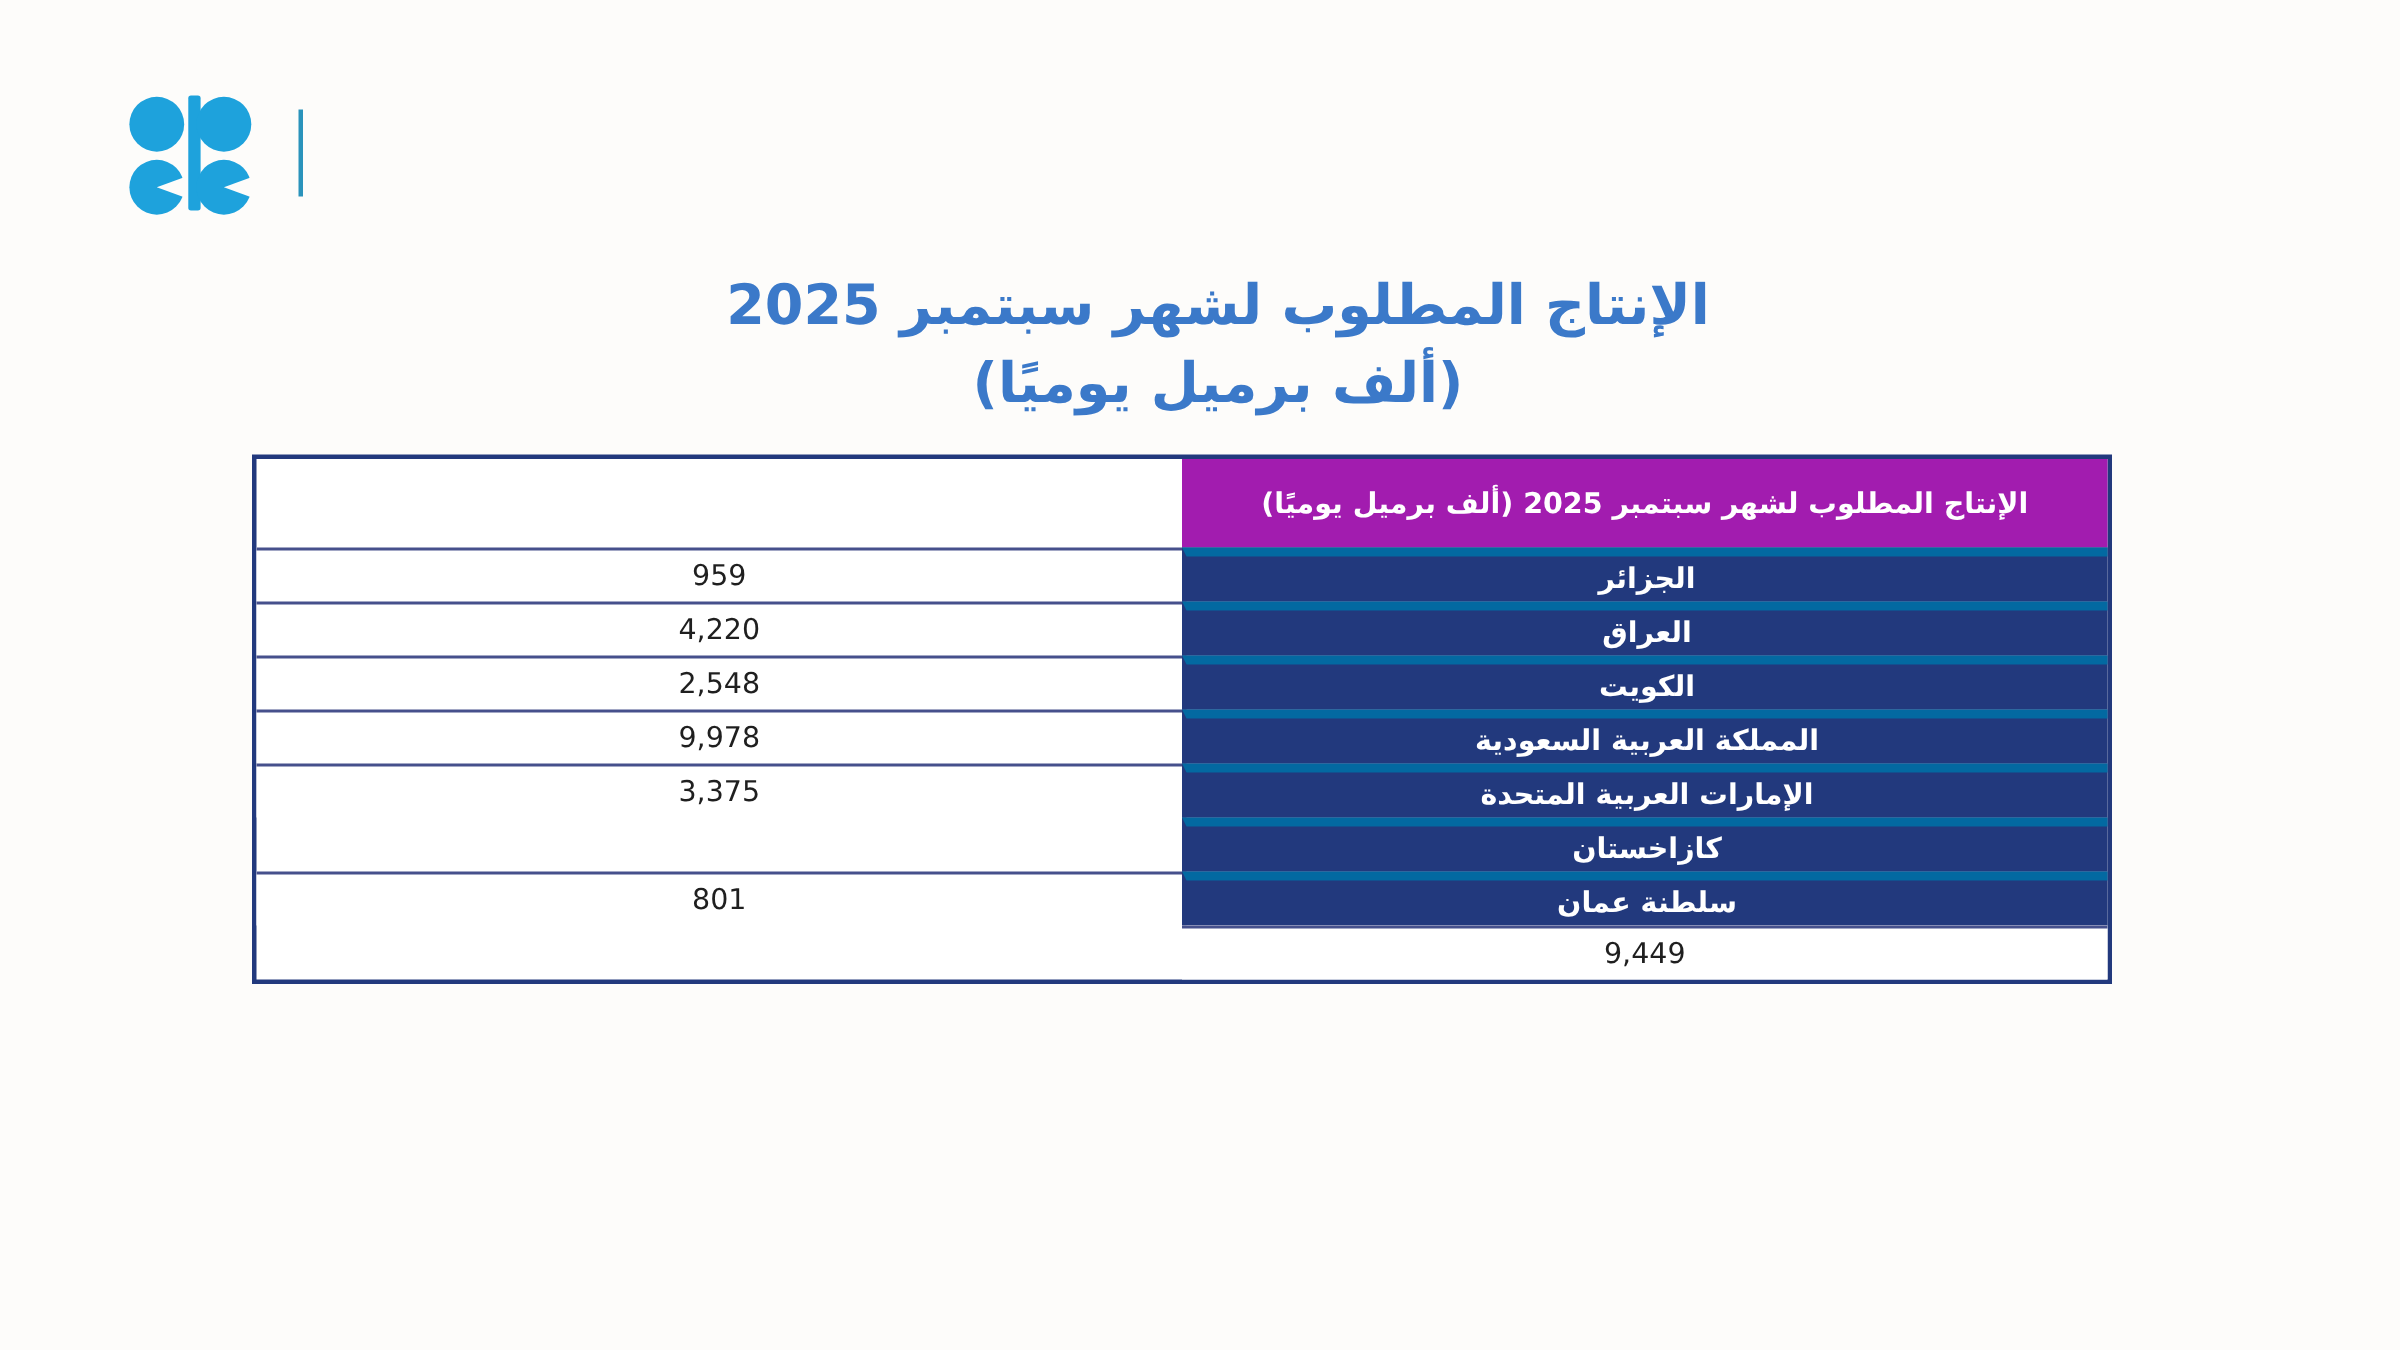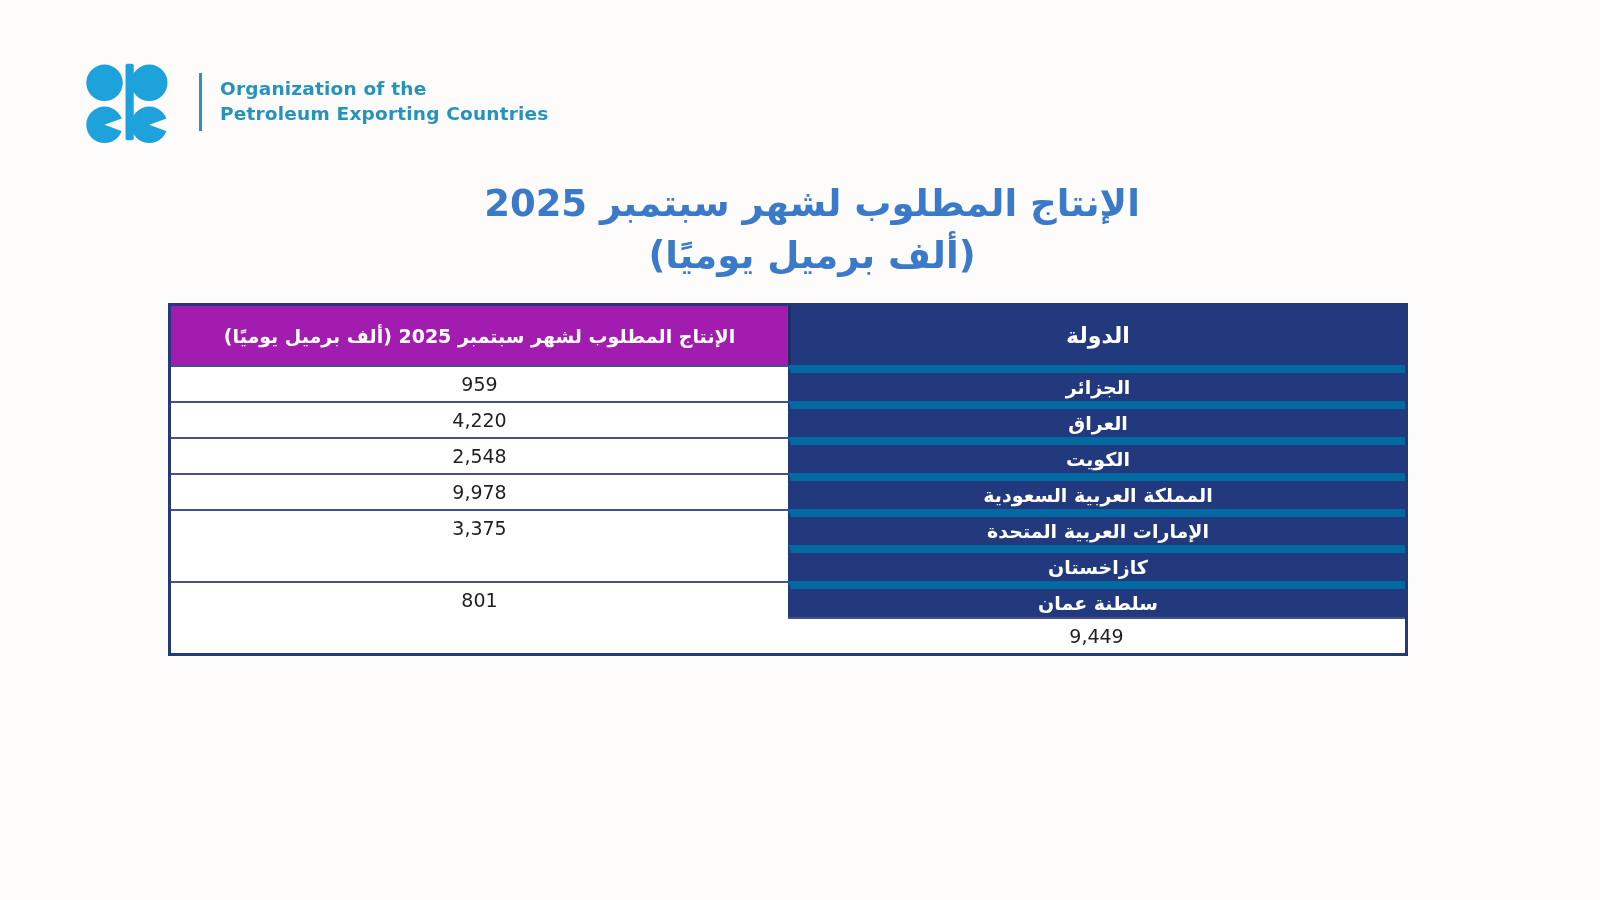--- a/index.html
+++ b/index.html
@@ -85,21 +85,21 @@
     font-size: 19px;
     font-weight: 700;
   }
   
   .t-data { height: 36px; }
   .t-data .country-cell {
     background: #22397d;
     color: #ffffff;
     font-size: 19px;
     font-weight: 700;
-    border-top: 8px solid #0369a1;
+    border-top: 6px solid #0369a1;
   }
   .t-data .value-cell {
     background: #ffffff;
     color: #1f1f1f;
     font-size: 19px;
     border-top: 2px solid #46508c;
     direction: ltr;
   }
   
   .country-cell { border-left: 3px solid #22397d; }
@@ -123,35 +123,30 @@
       <circle cx="70" cy="71" r="20"></circle>
     </g>
     <g fill="#fdfcfa">
 
       <polygon points="21,71 43,63 43,79"></polygon>
 
       <polygon points="70,71 92,63 92,79"></polygon>
     </g>
   </svg>
   <div class="brand-divider"></div>
-  <div class="brand-text">
-    <div>Organization of the</div>
-    <div>Petroleum Exporting Countries</div>
-  </div>
 </header>
 
 <h1 class="title">
   <span>الإنتاج المطلوب لشهر سبتمبر 2025</span><br>
   <span>(ألف برميل يوميًا)</span>
 </h1>
 
 <div class="prod-table">
 
   <div class="t-row t-head">
-    <div class="cell country-cell">الدولة</div>
     <div class="cell value-cell">الإنتاج المطلوب لشهر سبتمبر 2025 (ألف برميل يوميًا)</div>
   </div>
 
   <div class="t-row t-data">
     <div class="cell country-cell">الجزائر</div>
     <div class="cell value-cell">959</div>
   </div>
 
   <div class="t-row t-data">
     <div class="cell country-cell">العراق</div>

